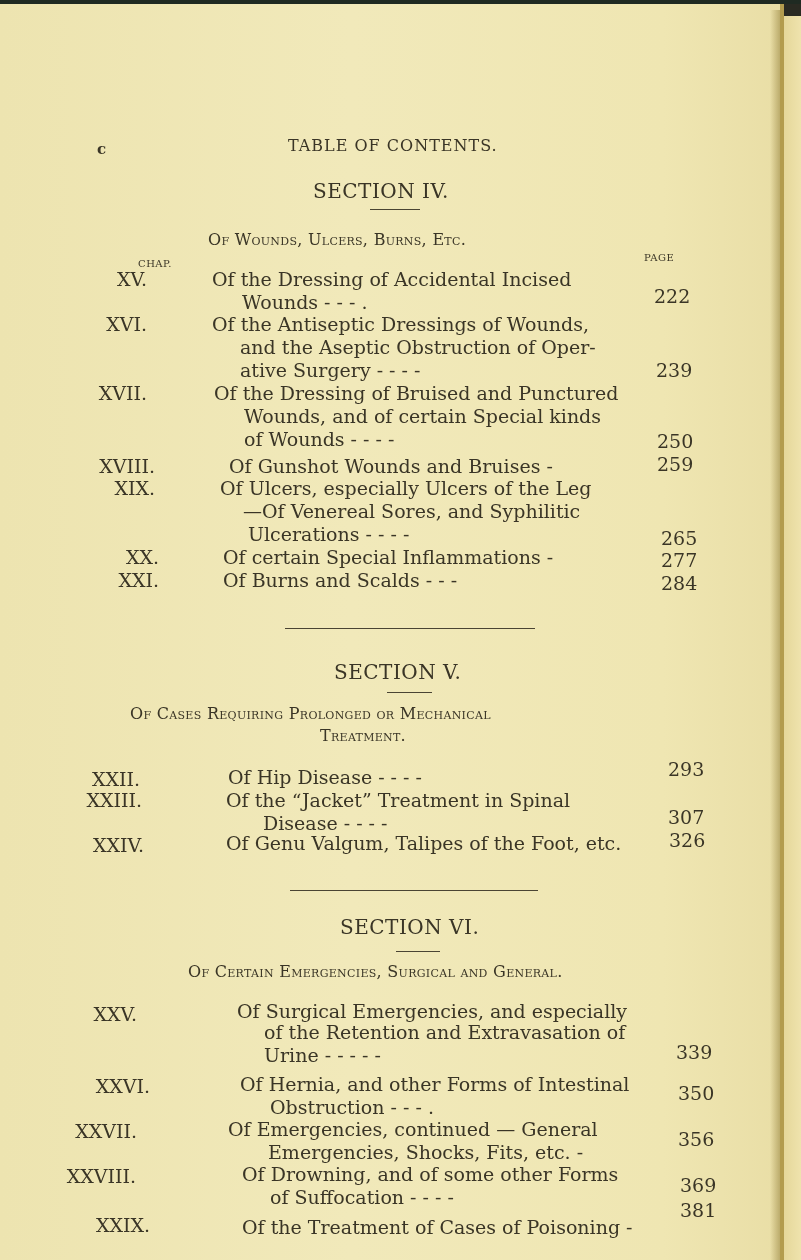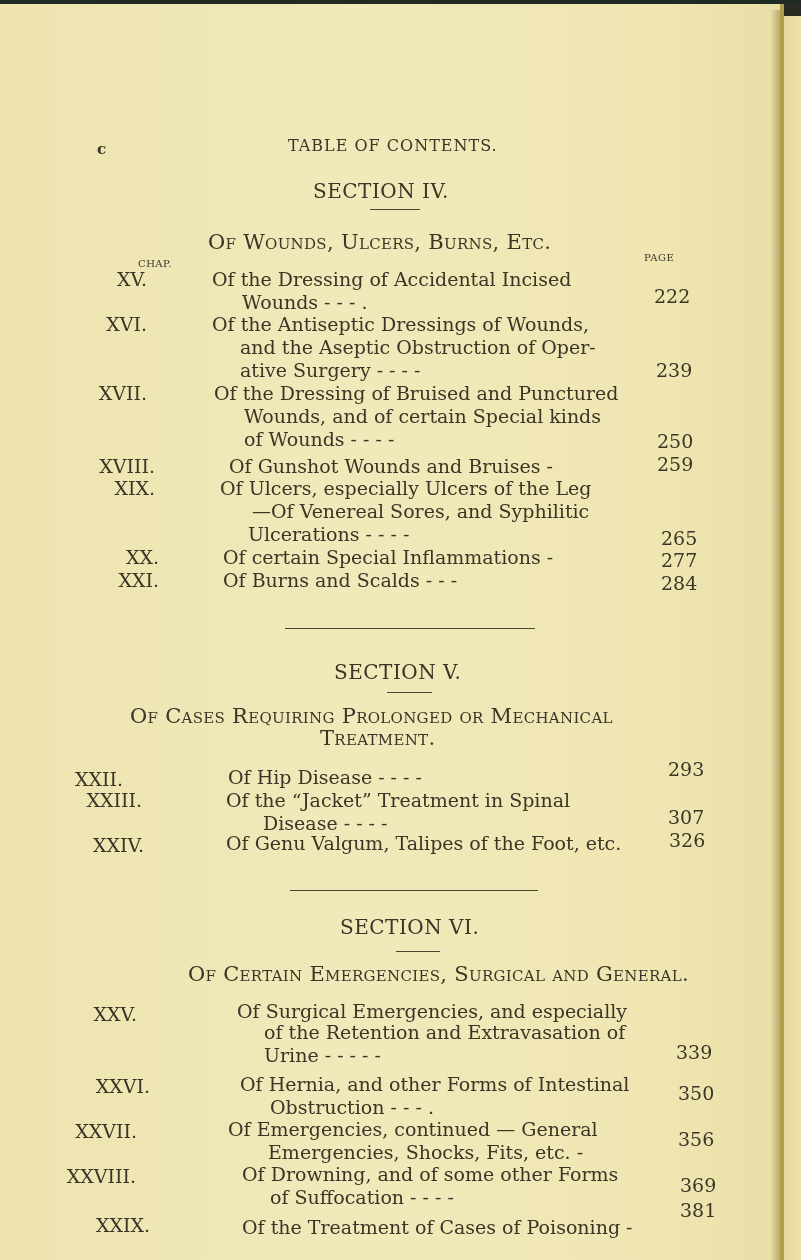--- a/index.html
+++ b/index.html
@@ -19,21 +19,21 @@
   .edge-gap { position:absolute; left:780px; top:4px; width:4px; height:1256px; background:#b39c4e; }
   .edge-page { position:absolute; left:784px; top:14px; width:17px; height:1246px;
     background:linear-gradient(90deg,#e5d79a,#efe3ad); }
   .edge-page-top { position:absolute; left:784px; top:4px; width:17px; height:12px; background:#2a2a22; }
 
   .abs { position:absolute; white-space:nowrap; }
   .marker { font-size:15px; font-weight:bold; }
   .toc-title { font-size:16px; letter-spacing:1px; }
   .section-title { font-size:20px; letter-spacing:0.5px; }
   .rule { position:absolute; height:1px; background:#4a4433; }
-  .subtitle { font-size:21px; font-variant:small-caps; letter-spacing:0.3px; }
+  .subtitle { font-size:16px; font-variant:small-caps; letter-spacing:0.3px; }
   .chap-lbl { font-size:10px; letter-spacing:0.5px; }
   .page-lbl { font-size:10px; letter-spacing:0.5px; }
   .num { font-size:19px; text-align:right; width:80px; }
   .line { font-size:19px; }
   .pg { font-size:19px; }
 </style>
 </head>
 <body>
 
 <div class="topbar"></div>
@@ -77,21 +77,21 @@
 
 <div>
   <div class="abs num" style="left:75px;top:455px;">XVIII.</div>
   <div class="abs line" style="left:220px;top:455px;margin-left:9px;">Of Gunshot Wounds and Bruises   -</div>
   <div class="abs pg" style="left:657px;top:453px;">259</div>
 </div>
 
 <div>
   <div class="abs num" style="left:75px;top:477px;">XIX.</div>
   <div class="abs line" style="left:220px;top:477px;">Of Ulcers, especially Ulcers of the Leg</div>
-  <div class="abs line" style="left:252px;top:500px;">—Of Venereal Sores, and Syphilitic</div>
+  <div class="abs line" style="left:243px;top:500px;">—Of Venereal Sores, and Syphilitic</div>
   <div class="abs line" style="left:248px;top:523px;">Ulcerations   -   -   -   -</div>
   <div class="abs pg" style="left:661px;top:527px;">265</div>
 </div>
 
 <div>
   <div class="abs num" style="left:79px;top:546px;">XX.</div>
   <div class="abs line" style="left:223px;top:546px;">Of certain Special Inflammations   -</div>
   <div class="abs pg" style="left:661px;top:549px;">277</div>
 </div>
 
@@ -102,21 +102,21 @@
 </div>
 
 <div class="rule" style="left:285px;top:628px;width:250px;"></div>
 
 <div class="abs section-title" style="left:334px;top:660px;">SECTION V.</div>
 <div class="rule" style="left:387px;top:692px;width:45px;"></div>
 <div class="abs subtitle" style="left:130px;top:704px;">Of Cases Requiring Prolonged or Mechanical</div>
 <div class="abs subtitle" style="left:320px;top:726px;">Treatment.</div>
 
 <div>
-  <div class="abs num" style="left:43px;top:768px;">XXII.</div>
+  <div class="abs num" style="left:60px;top:768px;">XXII.</div>
   <div class="abs line" style="left:228px;top:766px;">Of Hip Disease  -   -   -   -</div>
   <div class="abs pg" style="left:668px;top:758px;">293</div>
 </div>
 
 <div>
   <div class="abs num" style="left:62px;top:789px;">XXIII.</div>
   <div class="abs line" style="left:226px;top:789px;">Of the “Jacket” Treatment in Spinal</div>
   <div class="abs line" style="left:263px;top:812px;">Disease   -   -   -   -</div>
   <div class="abs pg" style="left:668px;top:806px;">307</div>
 </div>

